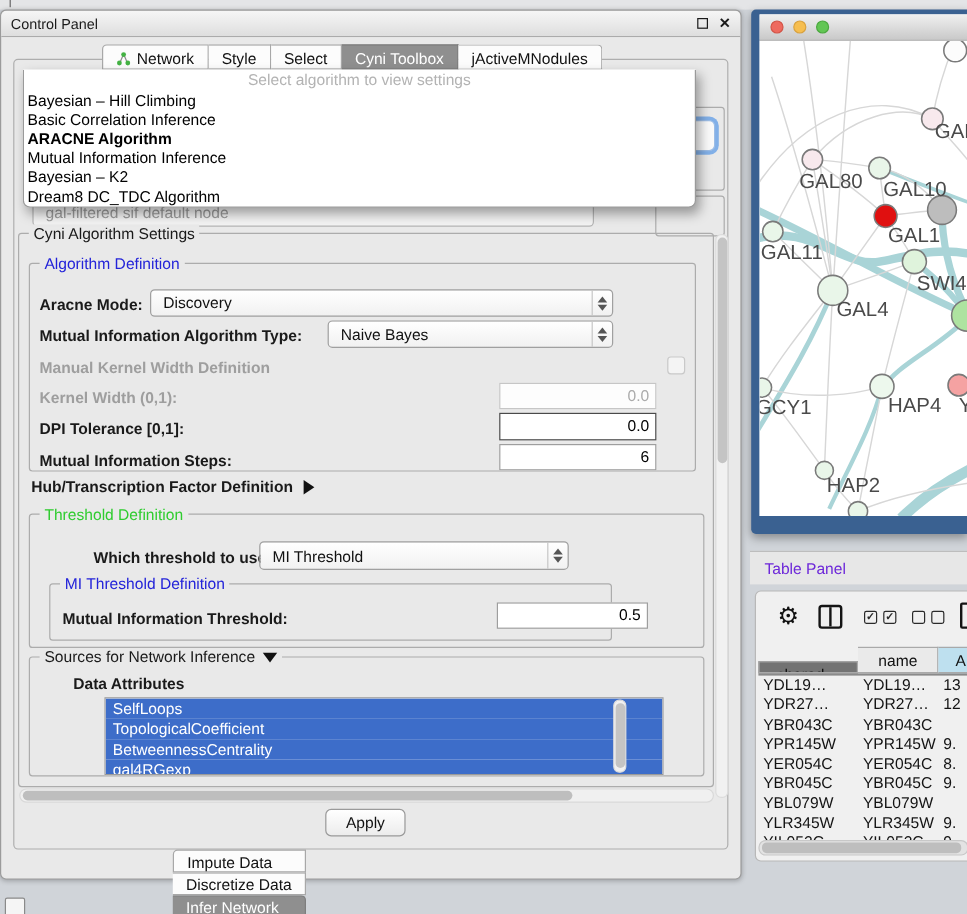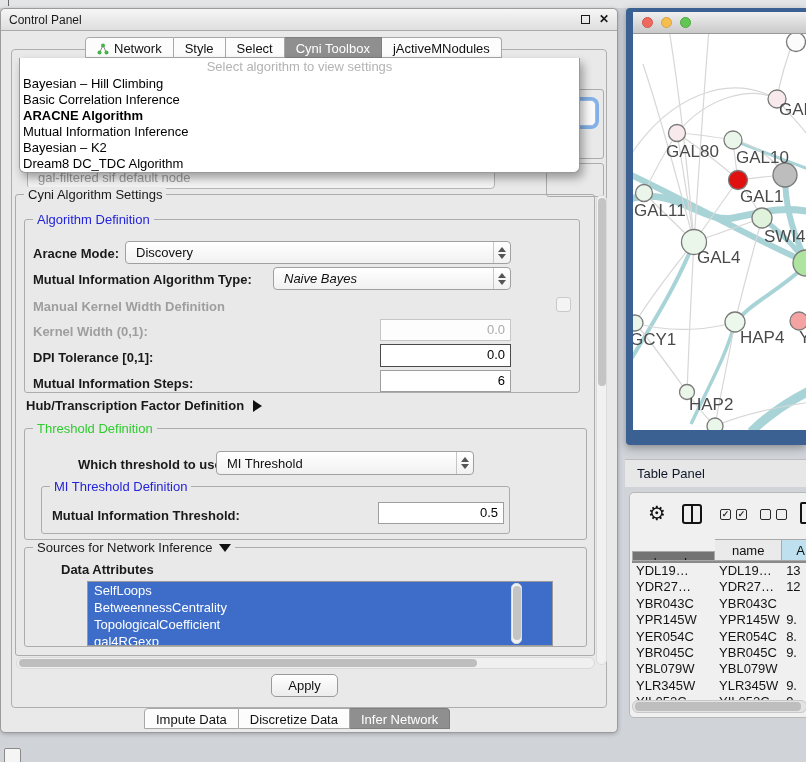--- a/index.html
+++ b/index.html
@@ -54,21 +54,21 @@
 
   .combo { position:absolute; background:linear-gradient(#FFFFFF,#F1F1F1); border:1px solid #A0A0A0;
     border-radius:4px; padding-left:10px; display:flex; align-items:center; }
   .combo-val { flex:1; }
   .stepper { position:absolute; right:0; top:0; bottom:0; width:17px; border-left:1px solid #C6C6C6;
     display:flex; flex-direction:column; align-items:center; justify-content:center; gap:2px; }
   .tri-up { width:0; height:0; border-left:4px solid transparent; border-right:4px solid transparent; border-bottom:5px solid #555; }
   .tri-dn { width:0; height:0; border-left:4px solid transparent; border-right:4px solid transparent; border-top:5px solid #555; }
 
   .field { position:absolute; background:#FFFFFF; border:1px solid #9E9E9E; text-align:right;
-    padding-right:5px; line-height:20px; color:#000; }
+    padding-right:5px; line-height:20px; color:#000;margin-left:36px; }
   .field.dim { color:#ABABAB; border-color:#C6C6C6; background:#FDFDFD; }
   .field.strong { border-color:#4A4A4A; }
 
   .checkbox { position:absolute; width:15px; height:15px; border:1px solid #C9C9C9; border-radius:3px; background:#F4F4F4; }
 
   .tri-right { display:inline-block; width:0; height:0; border-top:6px solid transparent;
     border-bottom:6px solid transparent; border-left:9px solid #111; }
   .tri-down-lg { display:inline-block; width:0; height:0; border-left:6px solid transparent;
     border-right:6px solid transparent; border-top:8px solid #111; }
 
@@ -77,40 +77,40 @@
 
   .vsb { position:absolute; background:#F1F1F1; border:1px solid #DCDCDC; border-radius:5px; }
   .vsb .thumb { position:absolute; left:1px; top:2px; width:8px; background:#C4C4C4; border-radius:5px; }
   .hsb { position:absolute; background:#F0F0F0; border:1px solid #D9D9D9; border-radius:6px; }
   .hsb .thumb { position:absolute; top:1px; height:8px; background:#BEBEBE; border-radius:4px; }
 
   .apply-btn { position:absolute; left:270px; top:665px; width:67px; height:23px;
     background:linear-gradient(#FFFFFF,#ECECEC); border:1px solid #9A9A9A; border-radius:5px;
     text-align:center; line-height:21px; color:#111; }
 
-  .tabs-bottom { position:absolute; left:143px; top:699px; display:flex; height:22px; z-index:5; }
+  .tabs-bottom { position:absolute; left:143px; top:699px; display:flex; height:22px; z-index:5;flex-direction:column; }
 
   .mini-icon { position:absolute; left:4px; top:748px; width:17px; height:16px; background:#F5F5F5;
     border:1px solid #8A8A8A; border-radius:2px; }
 
   
   .net-window { position:absolute; left:626px; top:8px; width:180px; height:437px; background:#3A6191;
     padding:4px 0 0 7px; border-radius:4px 0 0 4px; box-shadow:0 3px 8px rgba(0,0,0,.35); }
   .net-inner { width:173px; height:418px; background:#FFFFFF; }
   .net-titlebar { height:22px; background:linear-gradient(#F0F0F0,#C9C9C9); border-bottom:1px solid #999;
     display:flex; align-items:center; padding-left:9px; gap:8px; }
   .light { width:11px; height:11px; border-radius:50%; }
   .light.red { background:#EE6A5F; border:1px solid #D35548; }
   .light.yellow { background:#F6BE4F; border:1px solid #D9A23E; }
   .light.green { background:#62C654; border:1px solid #4BA83F; }
   .net-canvas { position:relative; width:173px; height:396px; background:#FFFFFF; overflow:hidden; }
 
   
   .tp-header { position:absolute; left:625px; top:459px; width:181px; height:28px; background:#E7E7E7;
-    border-top:1px solid #BDBDBD; line-height:27px; padding-left:12px; color:#0f172a; }
+    border-top:1px solid #BDBDBD; line-height:27px; padding-left:12px; color:#6d28d9; }
   .tp-body { position:absolute; left:629px; top:492px; width:190px; height:226px; background:#F0F0F0;
     border:1px solid #B8B8B8; border-radius:5px; overflow:hidden; }
   .tp-toolbar { position:relative; height:44px; }
   .gear { position:absolute; left:18px; top:8px; font-size:20px; color:#111;
     font-family:"DejaVu Sans", sans-serif; }
   .icon-columns { position:absolute; left:52px; top:11px; width:20px; height:20px; border:2px solid #141414; border-radius:3px; }
   .icon-columns::after { content:''; position:absolute; left:50%; top:0; bottom:0; width:2px; background:#141414; transform:translateX(-50%); }
   .cb { position:absolute; top:16px; width:11px; height:11px; border:1.5px solid #2A2A2A; border-radius:2px;
     font-size:9px; line-height:9px; text-align:center; font-weight:bold; color:#2A2A2A; }
   .icon-doc { position:absolute; left:170px; top:9px; width:16px; height:22px; border:2px solid #141414; border-radius:2px; background:#F0F0F0; }
@@ -198,21 +198,21 @@
       <span class="lbl" style="left:8px; top:26px;">Aracne Mode:</span>
       <div class="combo" style="left:100px; top:21px; width:386px; height:23px;">
         <span class="combo-val">Discovery</span>
         <span class="stepper">
             <i class="tri-up"></i>
             <i class="tri-dn"></i>
           </span>
       </div>
 
       <span class="lbl" style="left:8px; top:52px;">Mutual Information Algorithm Type:</span>
-      <div class="combo" style="left:248px; top:47px; width:238px; height:23px;font-style:italic;">
+      <div class="combo" style="left:248px; top:47px; width:238px; height:23px;">
         <span class="combo-val">Naive Bayes</span>
         <span class="stepper">
             <i class="tri-up"></i>
             <i class="tri-dn"></i>
           </span>
       </div>
 
       <span class="lbl dim" style="left:8px; top:79px;">Manual Kernel Width Definition</span>
       <span class="checkbox" style="left:531px; top:77px;"></span>
 
@@ -251,22 +251,22 @@
     </div>
 
     <div class="group" style="left:8px; top:352px; width:563px; height:100px;">
       <span class="group-title">
         <span>Sources for Network Inference</span>
         <i class="tri-down-lg"></i>
       </span>
       <span class="lbl" style="left:8px; top:14px;padding-left:28px;">Data Attributes</span>
       <div class="list" style="left:18px; top:33px; width:466px; height:65px;margin-left:44px;">
         <div class="list-item">SelfLoops</div>
+        <div class="list-item">TopologicalCoefficient</div>
         <div class="list-item">BetweennessCentrality</div>
-        <div class="list-item">TopologicalCoefficient</div>
         <div class="list-item">gal4RGexp</div>
       </div>
       <div class="vsb" style="right:64px; top:35px; width:11px; height:61px;">
         <div class="thumb" style="height:54px;"></div>
       </div>
     </div>
   </div>
 
   <div class="vsb" style="left:595px; top:186px; width:11px; height:470px;">
     <div class="thumb" style="height:188px;"></div>

